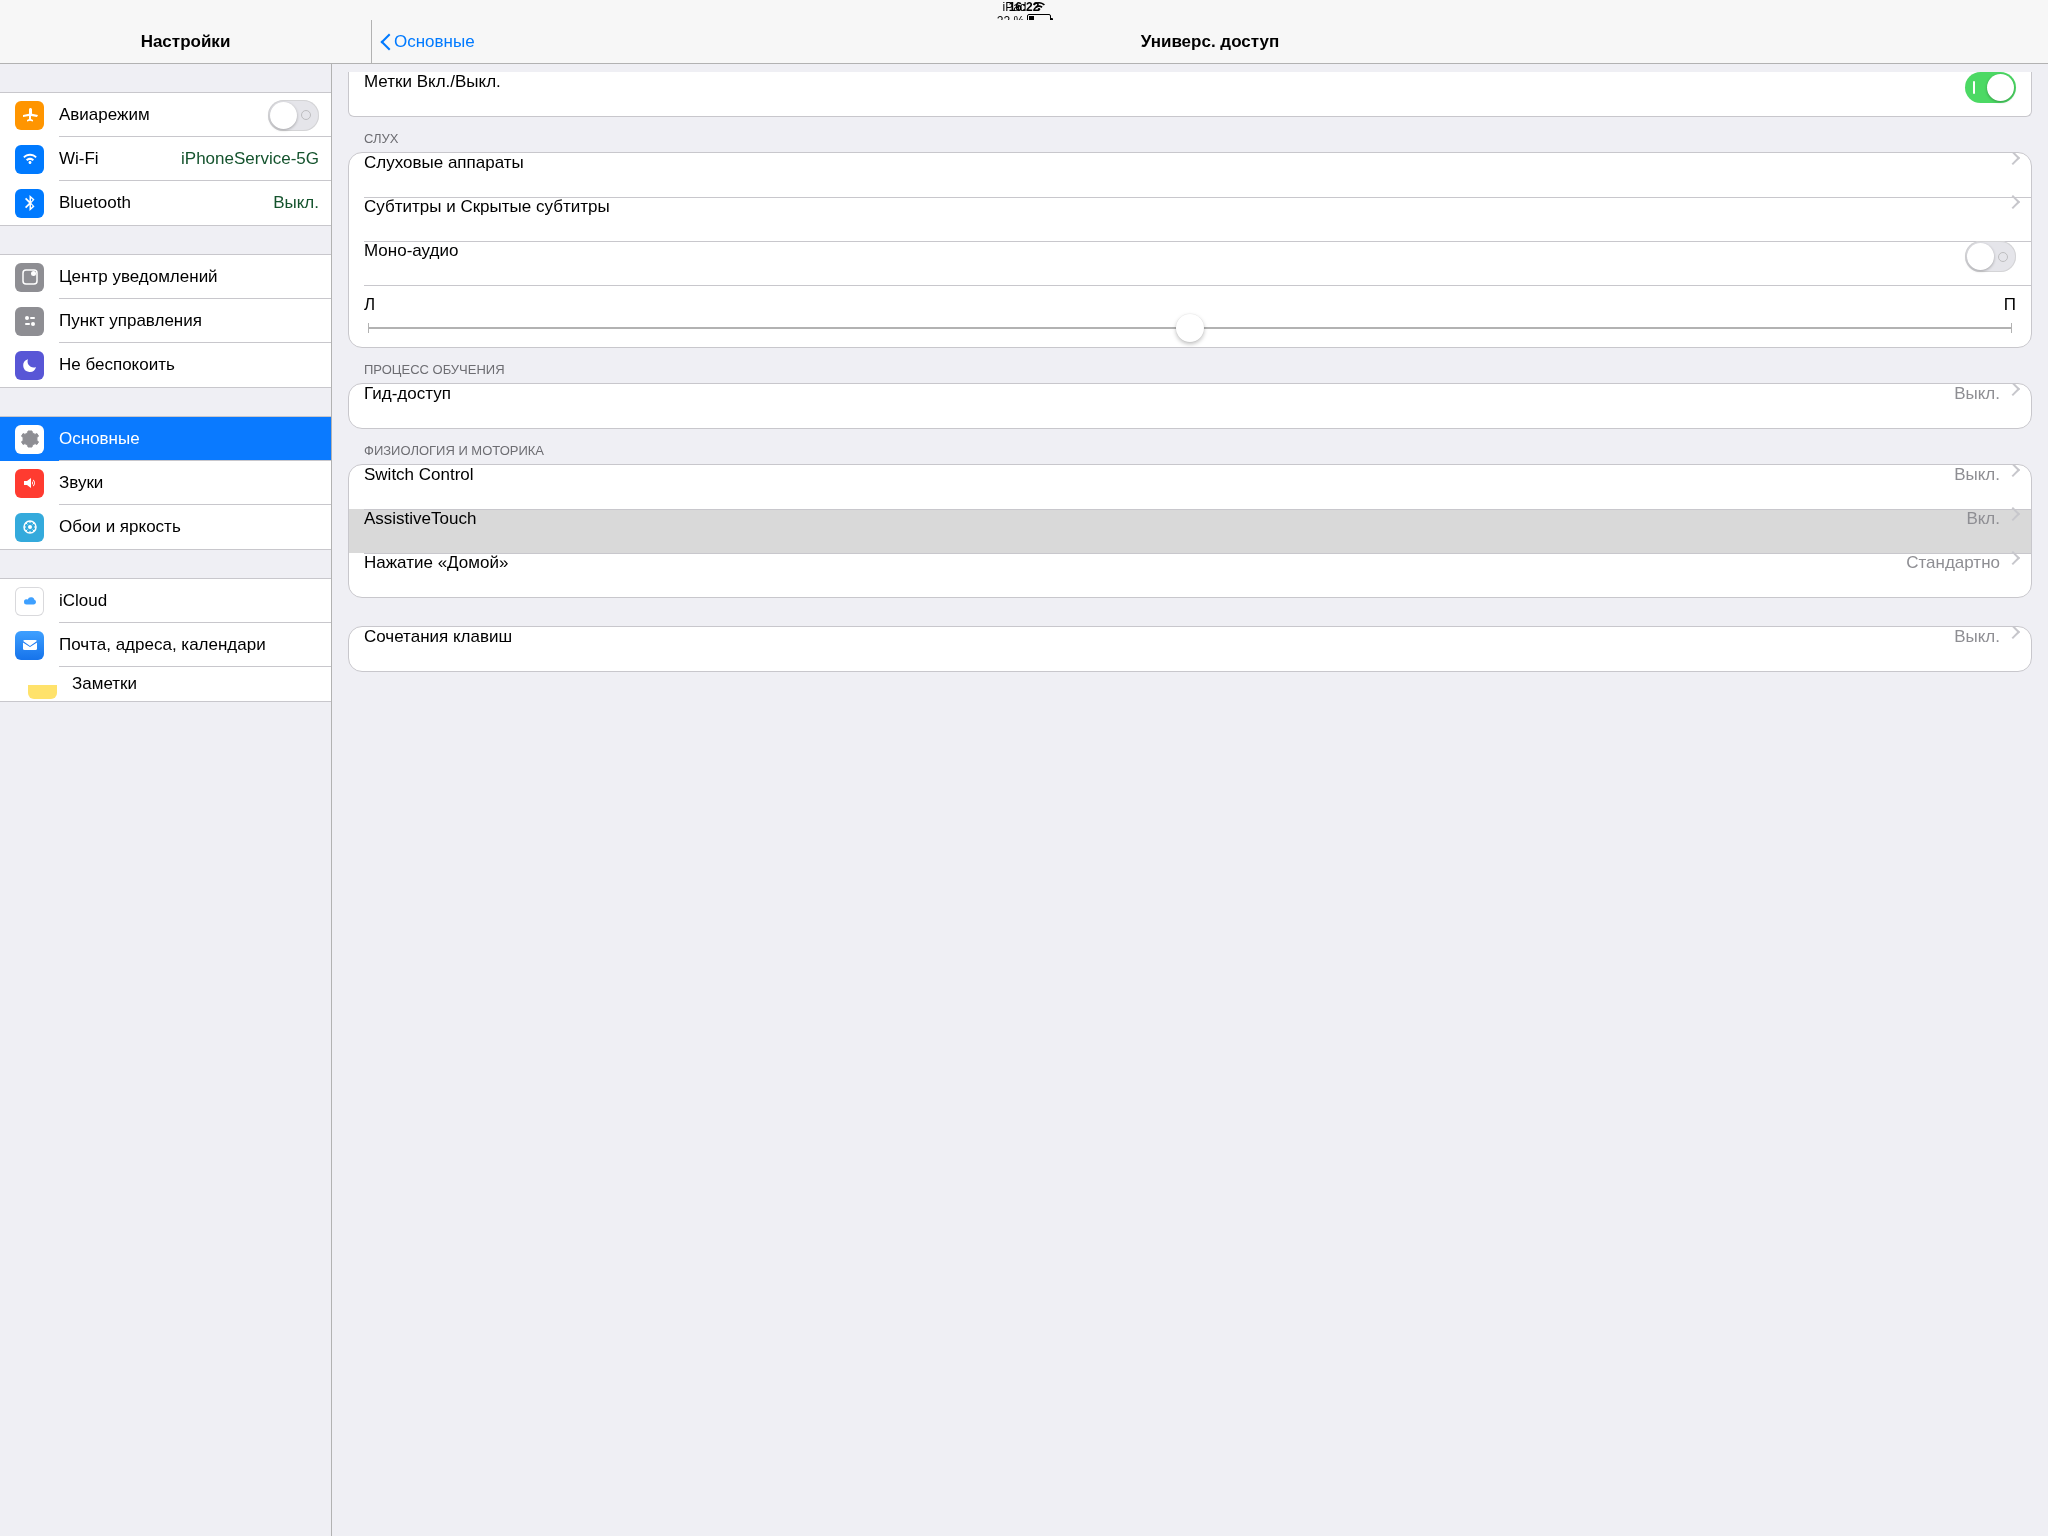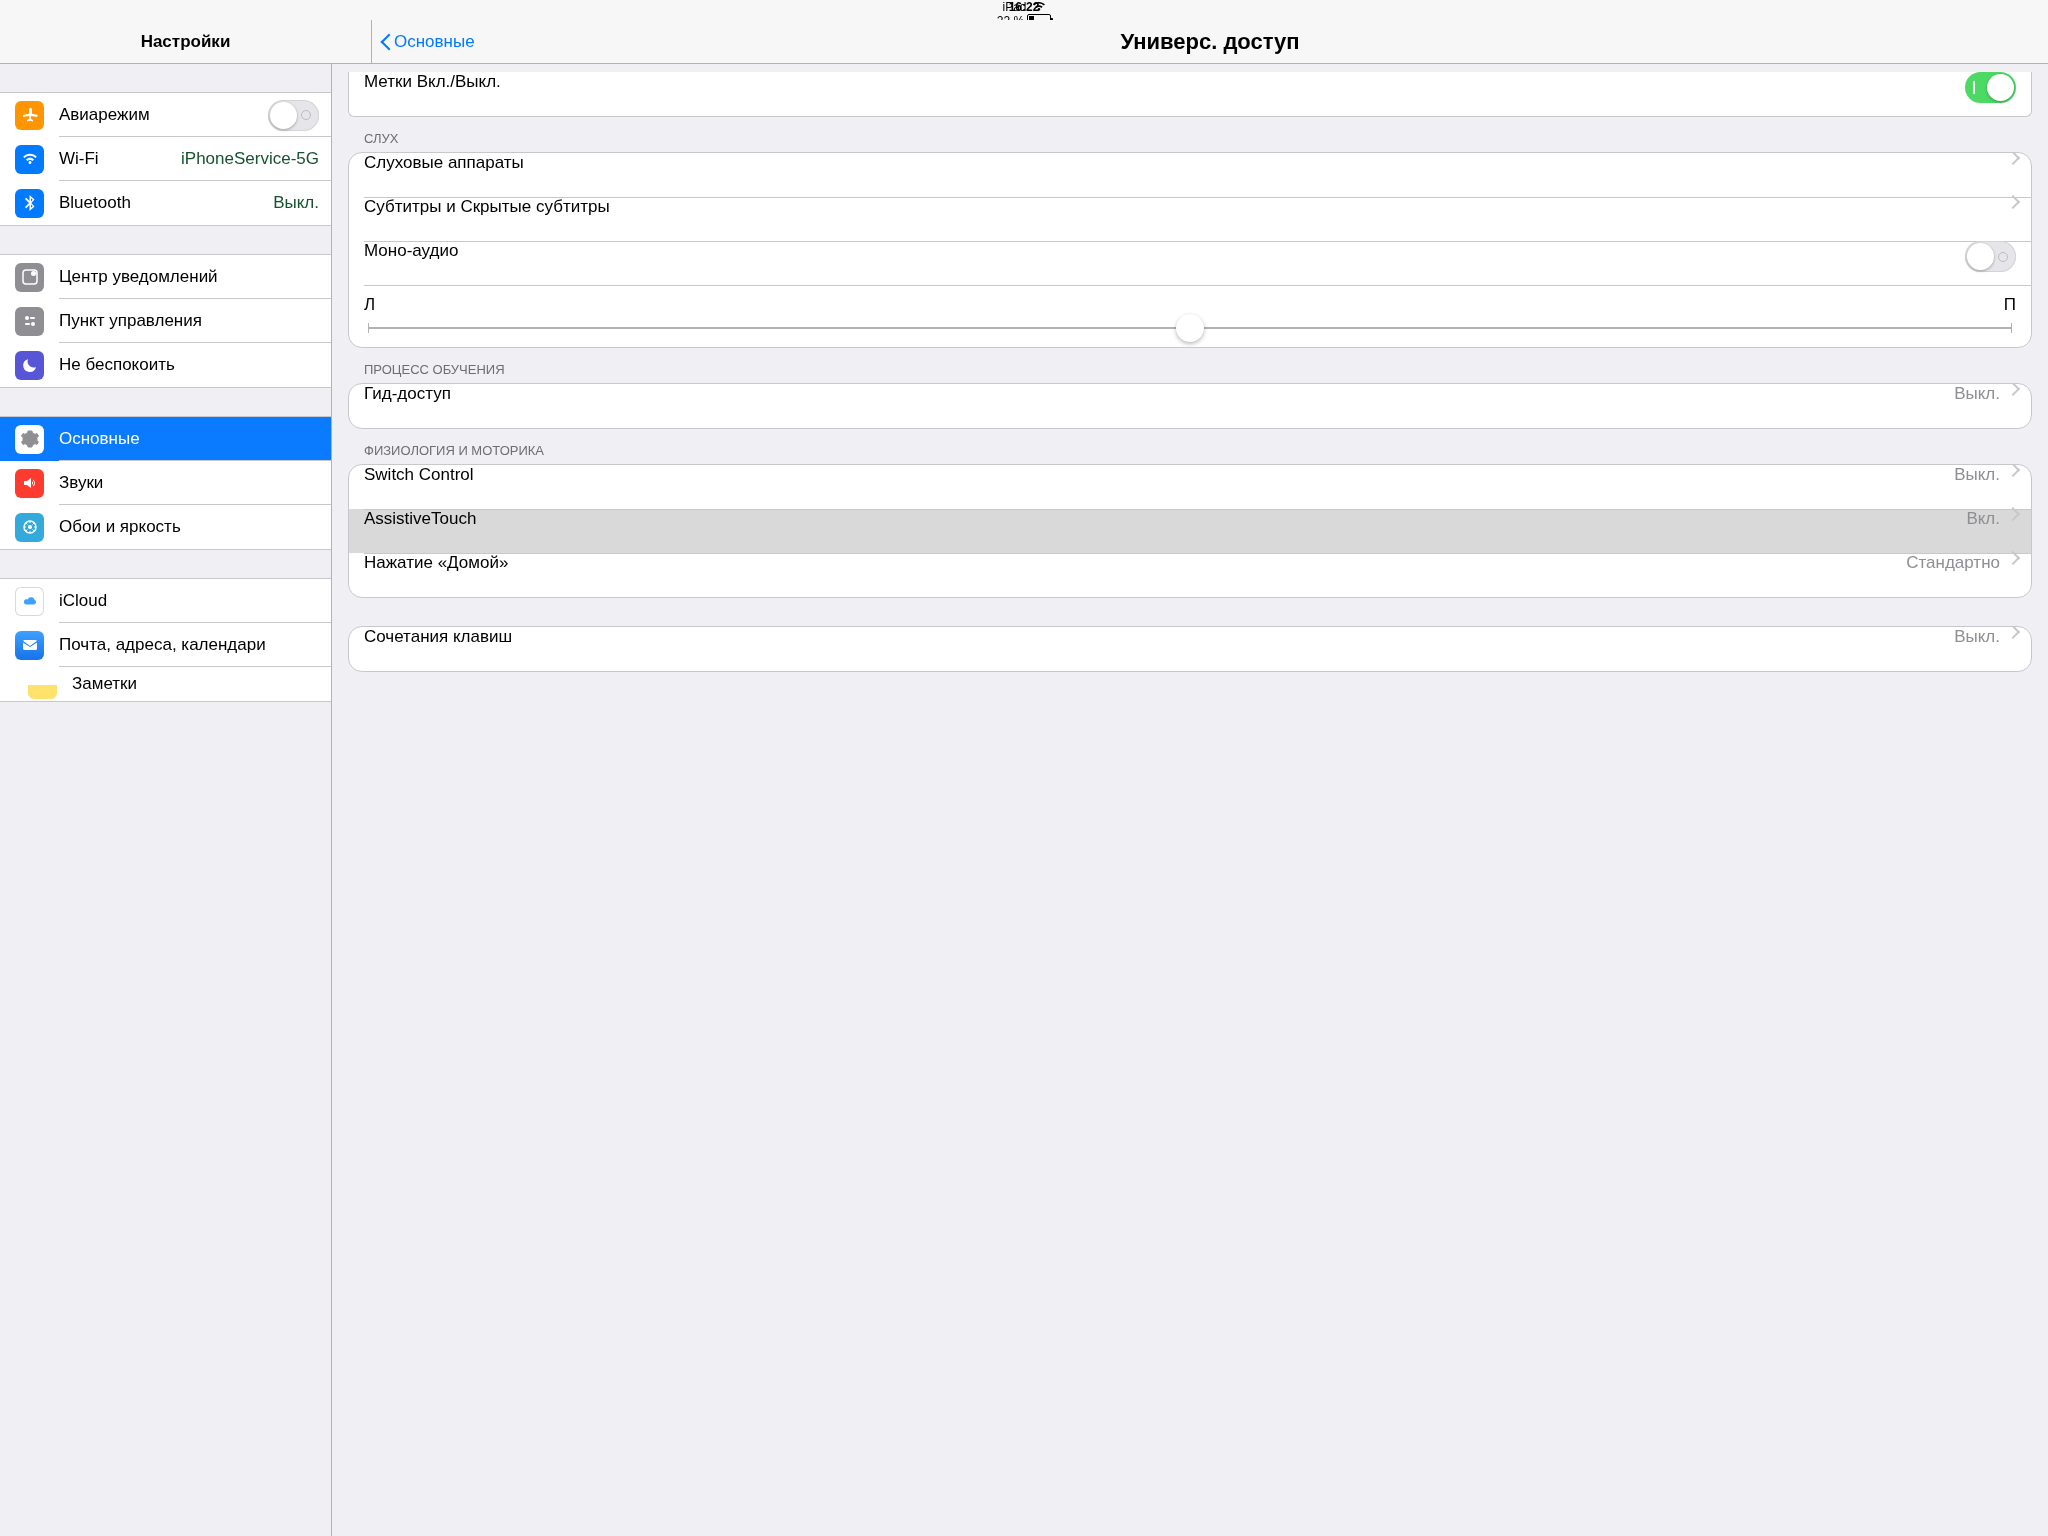--- a/index.html
+++ b/index.html
@@ -9,21 +9,21 @@
   .statusbar .sb-center { position: absolute; left: 50%; transform: translateX(-50%); font-weight: 600; }
   .statusbar .sb-right { display: flex; align-items: flex-start; gap: 3px; }
   .battery { width: 24px; height: 11px; border: 1px solid #000; border-radius: 2px; position: relative; }
   .battery::after { content: ""; position: absolute; right: -3px; top: 3px; width: 2px; height: 4px; background: #000; border-radius: 0 1px 1px 0; }
   .battery .fill { position: absolute; left: 1px; top: 1px; bottom: 1px; width: 22%; background: #000; }
 
   .navbar { position: absolute; top: 20px; left: 0; right: 0; height: 44px; display: flex; border-bottom: 1px solid #b2b2b2; background: #f7f7f7; }
   .navbar .left-title { width: 372px; text-align: center; font-weight: 600; font-size: 17px; line-height: 44px; border-right: 1px solid #b2b2b2; }
   .navbar .right-pane { flex: 1; position: relative; display: flex; align-items: center; }
   .navbar .back { position: absolute; left: 8px; color: #007aff; font-size: 17px; display: flex; align-items: center; gap: 2px; }
-  .navbar .detail-title { margin: 0 auto; font-weight: 600; font-size: 22px; }
+  .navbar .detail-title { margin: 0 auto; font-weight: 600; font-size: 17px; }
   .chevron-left { width: 12px; height: 20px; }
   .chevron-left::before { content: ""; display: block; width: 10px; height: 10px; border-left: 2px solid #007aff; border-bottom: 2px solid #007aff; transform: rotate(45deg); margin-top: 4px; margin-left: 3px; }
 
   .content { position: absolute; top: 64px; left: 0; right: 0; bottom: 0; display: flex; }
   .sidebar { width: 332px; border-right: 1px solid #b2b2b2; background: #efeff4; overflow: hidden; }
   .detail { flex: 1; background: #efeff4; overflow: hidden; }
 
   .group { background: #fff; border-top: 1px solid #c8c7cc; border-bottom: 1px solid #c8c7cc; }
   .sidebar .spacer { height: 28px; }
   .row { display: flex; align-items: center; height: 44px; padding-left: 15px; padding-right: 12px; position: relative; font-size: 17px; }

